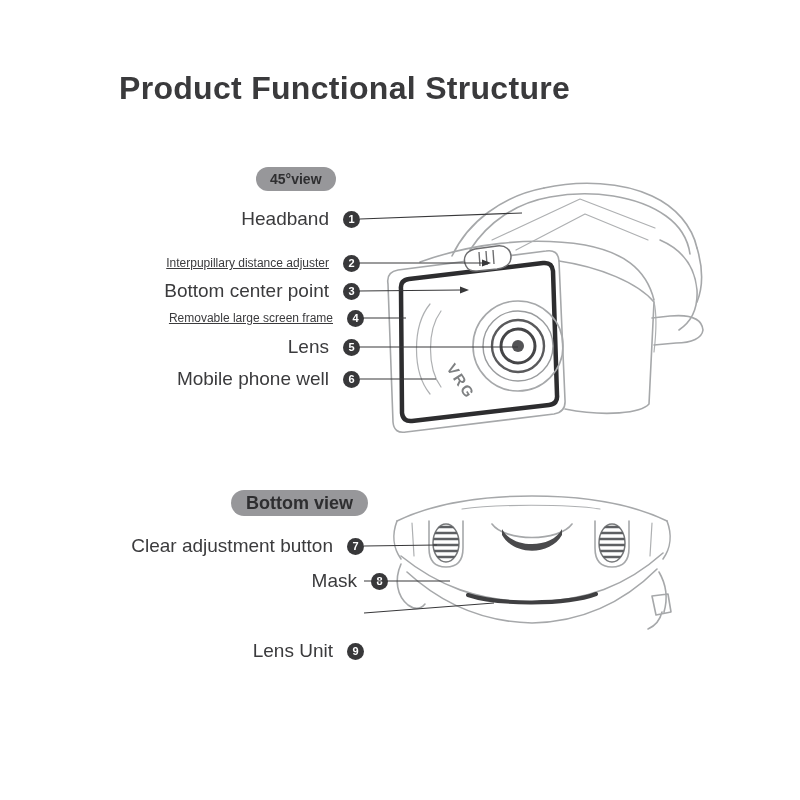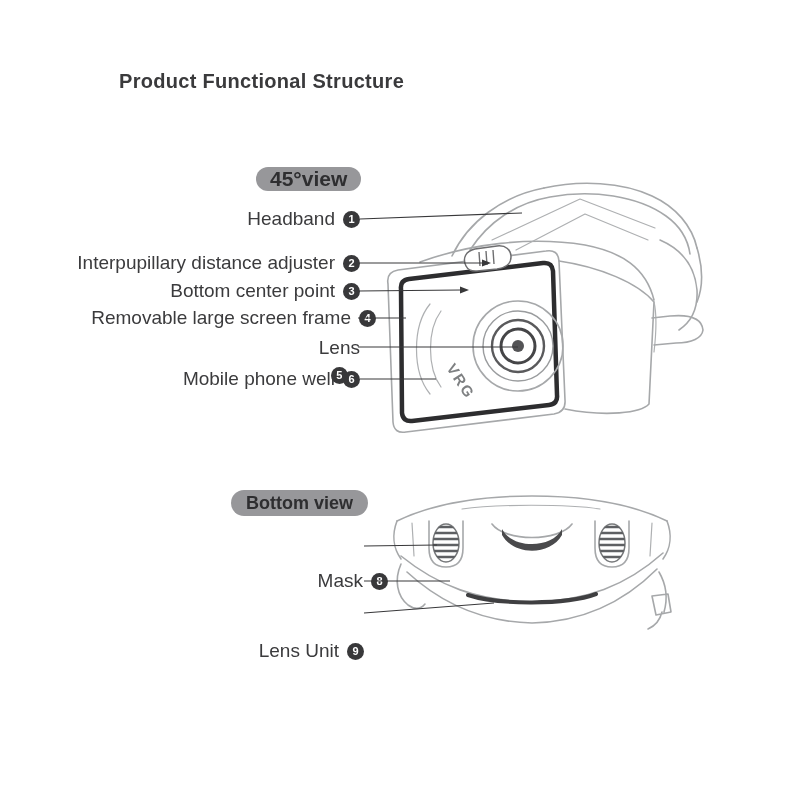--- a/index.html
+++ b/index.html
@@ -2,36 +2,36 @@
 <html><head>
 <meta charset="utf-8">
 <style>
   html,body { margin:0; padding:0; background:#ffffff; }
   .canvas {
     position:relative; width:800px; height:800px; background:#ffffff;
     font-family:"Liberation Sans", sans-serif; overflow:hidden;
   }
   .title {
     position:absolute; left:119px; top:70px;
-    font-size:20px; font-weight:700; color:#3a3a3c; letter-spacing:0.3px;
+    font-size:32px; font-weight:700; color:#3a3a3c; letter-spacing:0.3px;
     white-space:nowrap;
   }
   .badge {
     position:absolute; display:flex; align-items:center; justify-content:center;
     background:#97979a; color:#2e2e30; font-weight:700; border-radius:13px;
     white-space:nowrap;
   }
-  .badge-45     { left:256px; top:167px; height:24px; padding:0 14px; font-size:21px; }
+  .badge-45     { left:256px; top:167px; height:24px; padding:0 14px; font-size:14px; }
   .badge-bottom { left:231px; top:490px; height:26px; padding:0 15px; font-size:18px; }
   .row {
-    position:absolute; display:flex; align-items:center; gap:8px; height:20px;
+    position:absolute; display:flex; align-items:center; gap:14px; height:20px;
     color:#3b3b3d;
   }
   .row .txt { font-size:19px; white-space:nowrap; }
-  .row.small .txt { font-size:19px; }
+  .row.small .txt { font-size:12px;text-decoration:underline; }
   .num {
     width:17px; height:17px; border-radius:50%; background:#38383a; color:#ffffff;
     font-size:11px; font-weight:700; display:flex; align-items:center; justify-content:center;
     flex:0 0 auto; line-height:1;
   }
   svg.art { position:absolute; left:0; top:0; pointer-events:none; }
   .ln { stroke:#a6a8aa; fill:none; stroke-width:1.6; stroke-linecap:round; stroke-linejoin:round; }
   .lnthin { stroke:#aeb0b2; fill:none; stroke-width:1.2; stroke-linecap:round; }
 </style>
 </head>
@@ -49,33 +49,37 @@
     <span class="num">1</span>
   </div>
   <div class="row small" style="right:440px; top:253px;">
     <span class="txt">Interpupillary distance adjuster</span>
     <span class="num">2</span>
   </div>
   <div class="row" style="right:440px; top:281px;">
     <span class="txt">Bottom center point</span>
     <span class="num">3</span>
   </div>
-  <div class="row small" style="right:424px; top:308px;">
+  <div class="row small" style="right:436px; top:308px;">
     <span class="txt">Removable large screen frame</span>
     <span class="num">4</span>
   </div>
-  <div class="row" style="right:440px; top:337px;flex-direction:column;">
+  <div class="row" style="right:440px; top:337px;">
     <span class="txt">Lens</span>
     <span class="num">5</span>
   </div>
   <div class="row" style="right:440px; top:369px;margin-left:36px;">
     <span class="txt">Mobile phone well</span>
     <span class="num">6</span>
   </div>
 
+  <div class="row" style="right:436px; top:536px;">
+    <span class="txt">Clear adjustment button</span>
+    <span class="num">7</span>
+  </div>
   <div class="row" style="right:412px; top:571px;">
     <span class="txt">Mask</span>
     <span class="num">8</span>
   </div>
   <div class="row" style="right:436px; top:603px;margin-top:38px;">
     <span class="txt">Lens Unit</span>
     <span class="num">9</span>
   </div>
 
   <svg class="art" width="800" height="800" viewBox="0 0 800 800">

